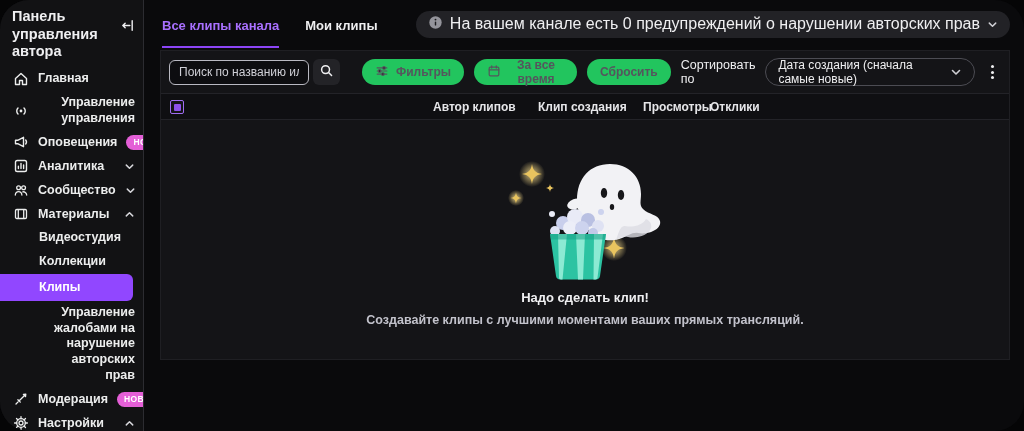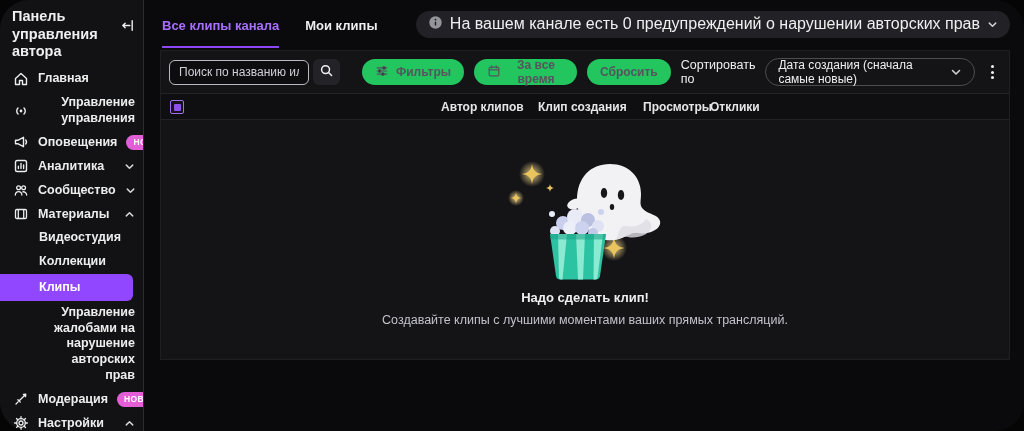--- a/index.html
+++ b/index.html
@@ -43,27 +43,27 @@
   .sort-label{margin-left:auto;font-size:12.5px;color:#efeff1;}
   .sort-select{height:28px;border:1px solid #4c4c53;border-radius:15px;background:transparent;display:flex;align-items:center;gap:9px;padding:0 12px;font-size:12px;cursor:pointer;color:#efeff1;}
   .sort-select .chev{display:flex;color:#cfcfd4;}
   .kebab{width:18px;display:flex;flex-direction:column;align-items:center;gap:2.5px;cursor:pointer;padding:4px 0;margin-right:2px;}
   .kebab i{width:3px;height:3px;border-radius:50%;background:#efeff1;}
   
   .thead{height:27px;background:#0f0f12;border-top:1px solid #232328;border-bottom:1px solid #232328;position:relative;}
   .checkbox{position:absolute;left:9px;top:6px;width:14px;height:14px;border:1px solid #a06ef2;border-radius:2px;background:#141417;display:flex;align-items:center;justify-content:center;cursor:pointer;}
   .checkbox i{width:7px;height:7px;background:#8d51ea;border-radius:1px;}
   .th{position:absolute;top:6px;font-size:12px;font-weight:600;color:#e6e6e9;}
-  .th.c0{left:280px;text-align:right;} .th.c1{left:377px;} .th.c2{left:482px;} .th.c3{left:549px;}
+  .th.c0{left:272px;text-align:right;} .th.c1{left:377px;} .th.c2{left:482px;} .th.c3{left:549px;}
   
   .empty{text-align:center;}
   .empty svg{margin-top:18px;}
   .empty-title{font-size:13px;font-weight:700;color:#efeff1;margin-top:6px;}
   .empty-line{font-size:12.5px;color:#c2c2cb;line-height:1.38;margin-top:2px;}
-  .empty-line.first{margin-top:7px;}
+  .empty-line.first{margin-top:7px;font-weight:bold;}
 </style>
 </head>
 <body>
 
 <div class="app">
 
   <aside class="sidebar">
     <div class="sb-header">
       <div class="sb-title">Панель управления автора</div>
       <button class="collapse-btn">

